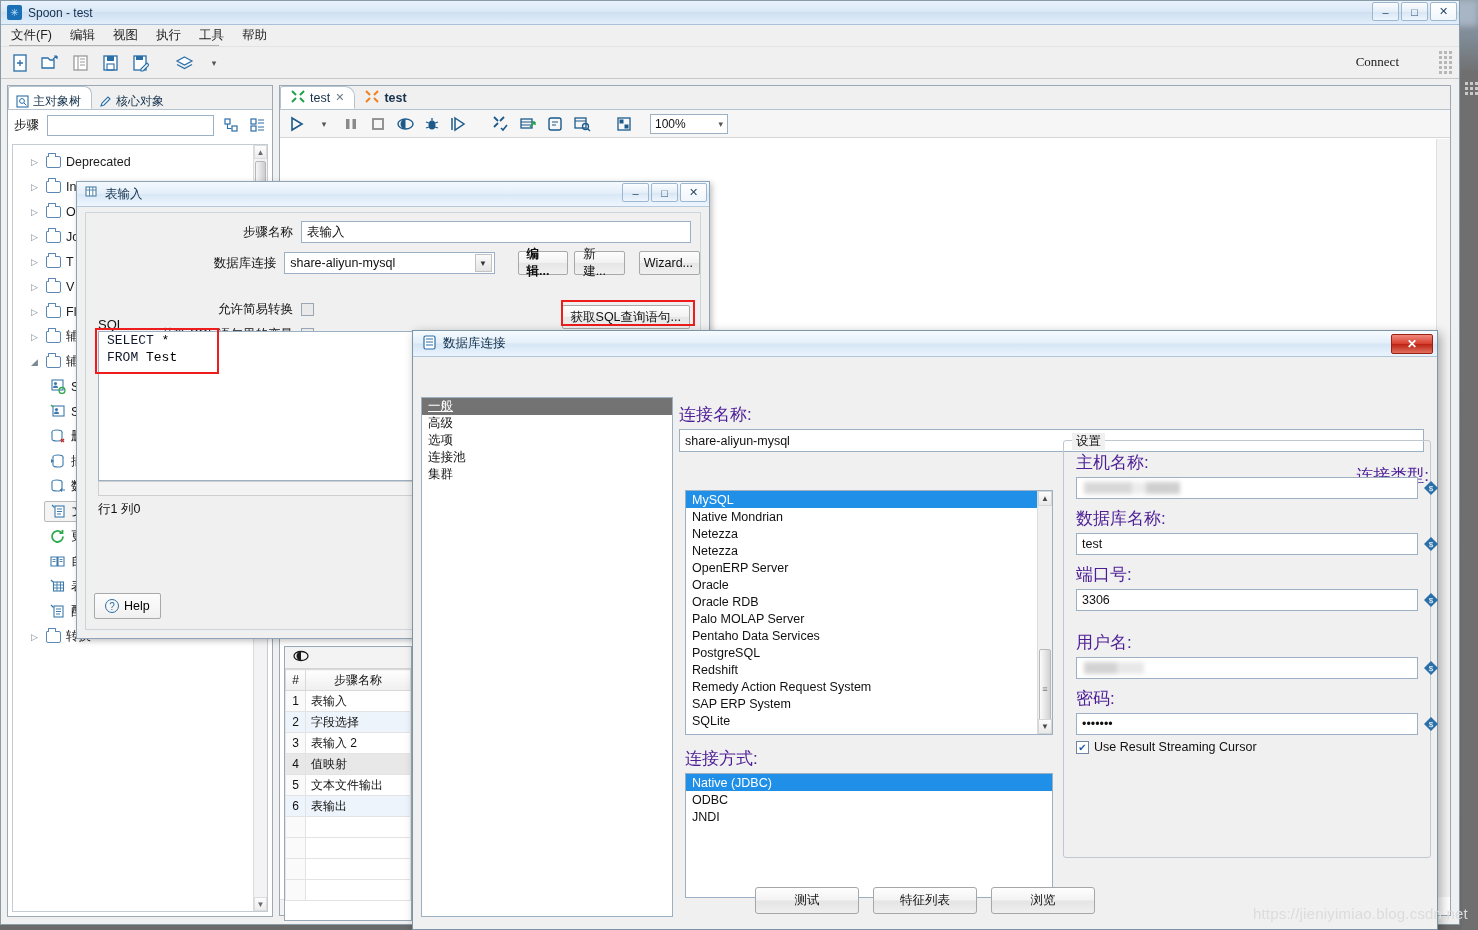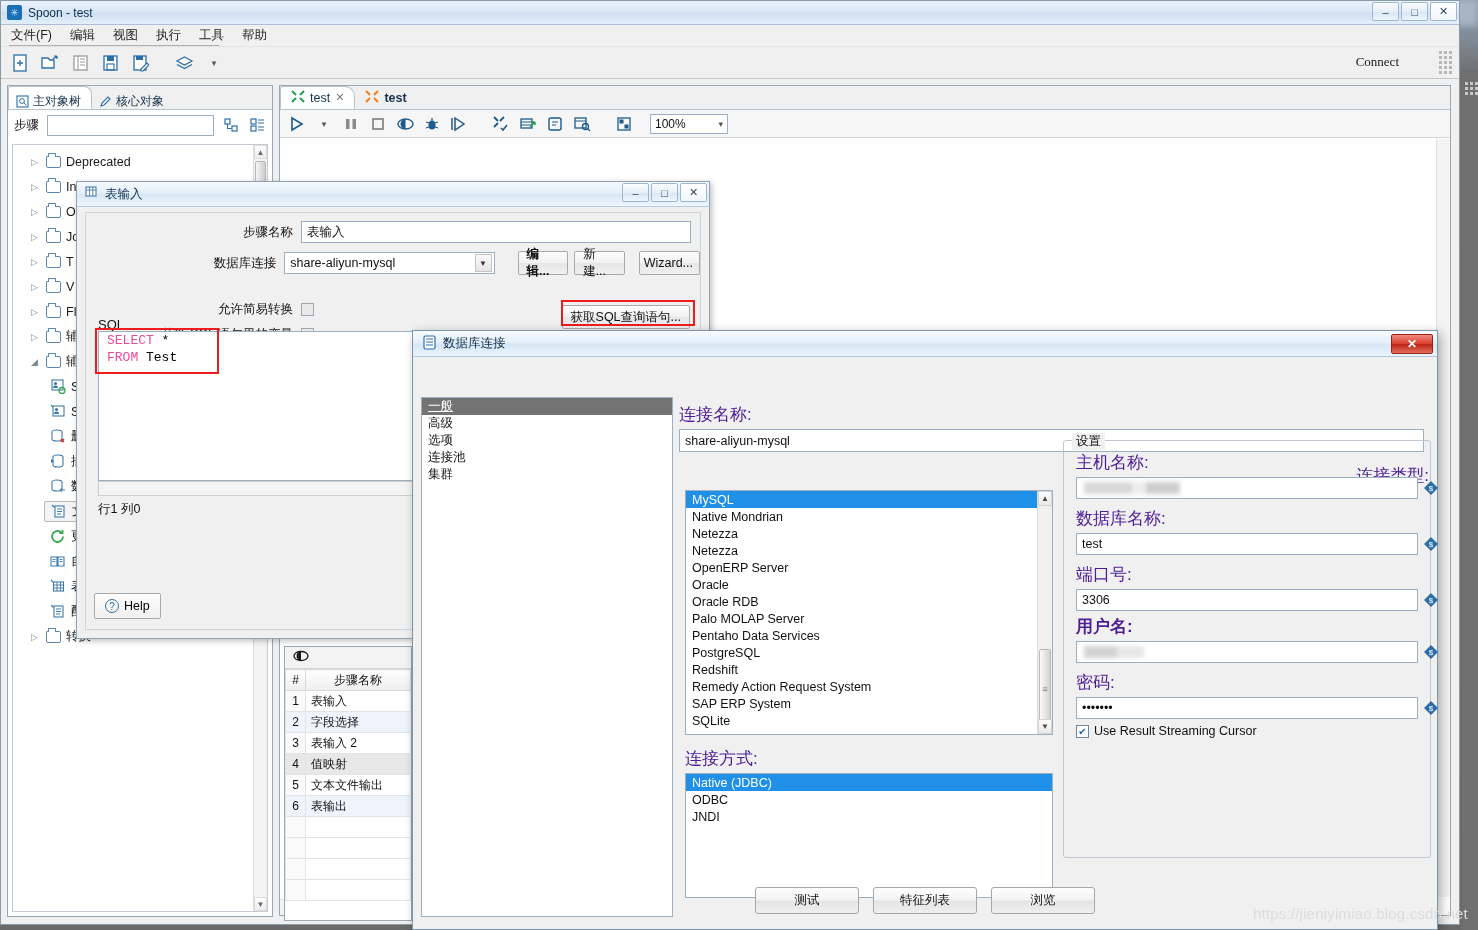--- a/index.html
+++ b/index.html
@@ -203,21 +203,21 @@
   }
   .sqllabel { position:absolute; left: 12px; top: 104px; font-size: 13px; color:#111; }
   .btn-getsql { position:absolute; right: 10px; top: 92px; }
   .redbox { position:absolute; border: 2.5px solid #ee1c1c; pointer-events:none; }
   .sqlarea {
     position:absolute; left: 12px; right: 10px; top: 118px; height: 150px;
     background:#fff; border: 1px solid #9bb0c2; overflow:hidden;
     font-family: "Liberation Mono", monospace; font-size: 13px;
   }
   .sqlarea .line { padding-left: 8px; line-height: 17px; }
-  .kw { color: #ec4899; }
+  .kw { color: #0f172a; }
   .sql-hscroll { position:absolute; left:12px; right:10px; top: 268px; height: 15px; background:#f3f3f3; border:1px solid #cfcfcf; }
   .sql-vscroll { position:absolute; right:10px; top:118px; width:14px; height:150px; background:#f3f3f3; border:1px solid #cfcfcf;}
   .rowcol { position:absolute; left:12px; top: 288px; font-size: 12.5px; color:#111; }
   .chk { width: 13px; height: 13px; border: 1px solid #9aa6b2; background: #e9e9e9; display:inline-block; }
   .dimmed { color: #9b9b9b; }
   .dlg-buttons { position:absolute; left: 8px; right: 8px; bottom: 10px; display:flex; align-items:center; gap: 10px; }
   .btn-help { display:inline-flex; align-items:center; gap:5px; height:26px; padding: 0 10px;
               background: linear-gradient(180deg,#fdfdfd,#f0f0f0); border:1px solid #a9a9a9; border-radius:2px; font-size:12.5px;}
   .help-circle { width:14px; height:14px; border-radius:50%; border:1.5px solid #2d6ea5; color:#2d6ea5;
                  font-size:10px; display:flex; align-items:center; justify-content:center; }
@@ -945,21 +945,21 @@
           <div class="inputrow">
             <div class="txtfield">3306</div>
             <span class="varicon">
               <svg width="14" height="14" viewBox="0 0 14 14">
                   <path d="M7 0l7 7-7 7-7-7z" fill="#2b6fa8"></path>
                   <text x="7" y="10" font-size="8" fill="#fff" text-anchor="middle" font-family="Liberation Sans">$</text>
                 </svg>
             </span>
           </div>
 
-          <div class="fieldlabel" style="margin-top:4px;font-weight:bold;">用户名:</div>
+          <div class="fieldlabel" style="margin-top:20px;">用户名:</div>
           <div class="inputrow">
             <div class="txtfield">
               <span class="blurfield short"></span>
             </div>
             <span class="varicon">
               <svg width="14" height="14" viewBox="0 0 14 14">
                   <path d="M7 0l7 7-7 7-7-7z" fill="#2b6fa8"></path>
                   <text x="7" y="10" font-size="8" fill="#fff" text-anchor="middle" font-family="Liberation Sans">$</text>
                 </svg>
             </span>

